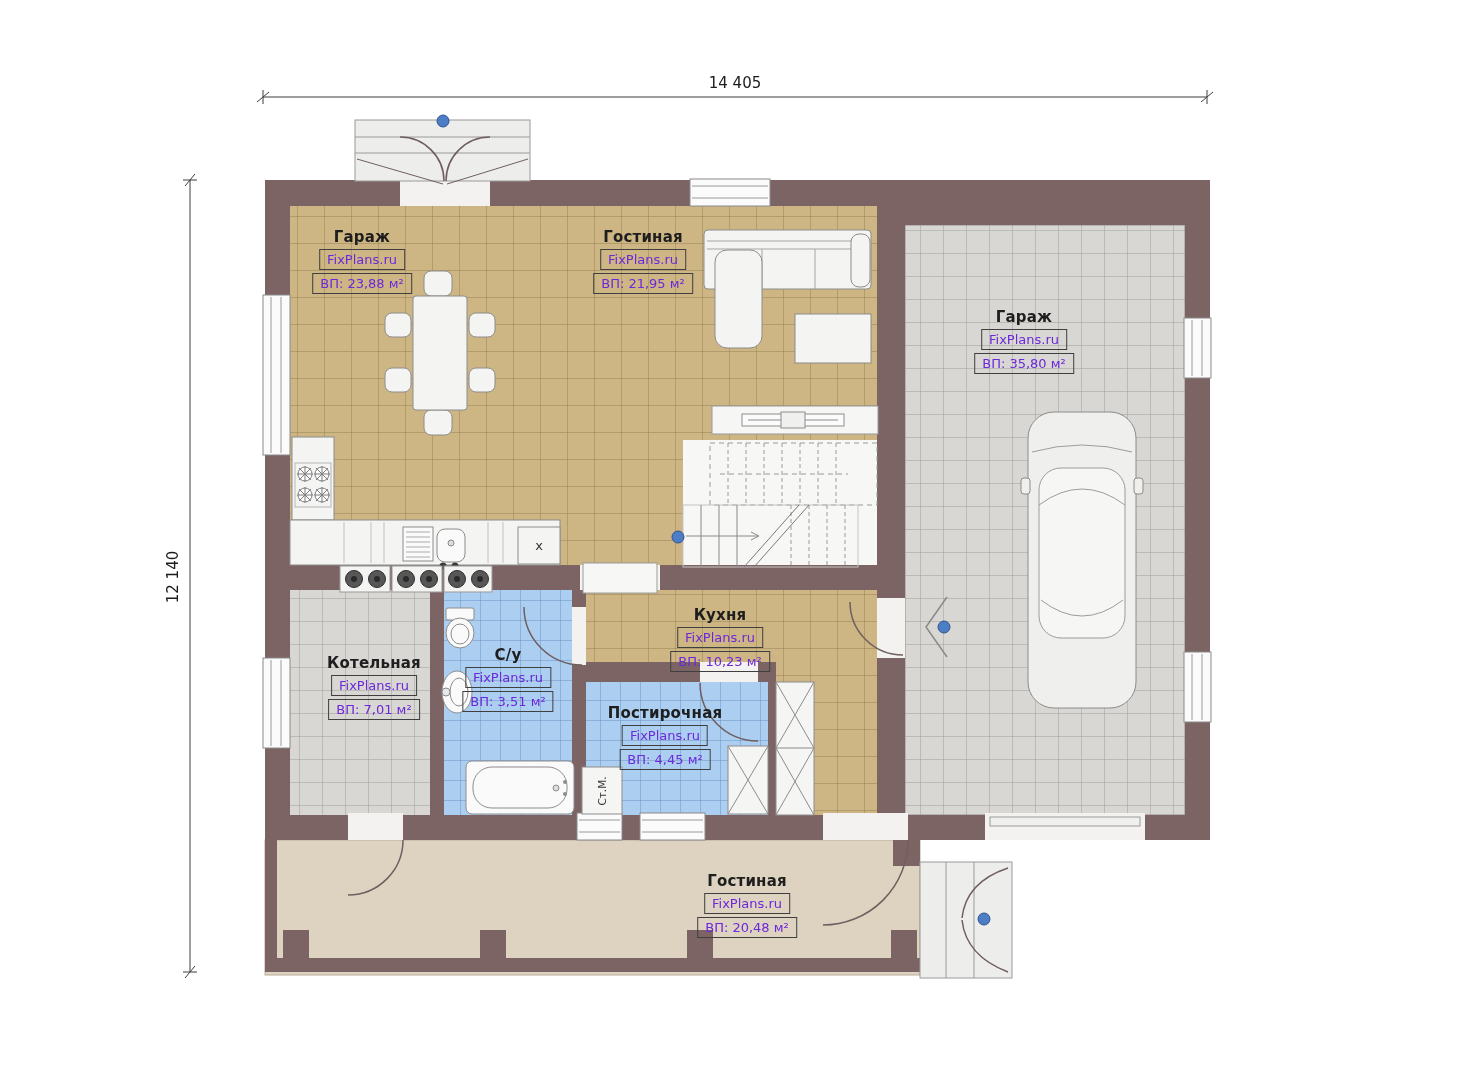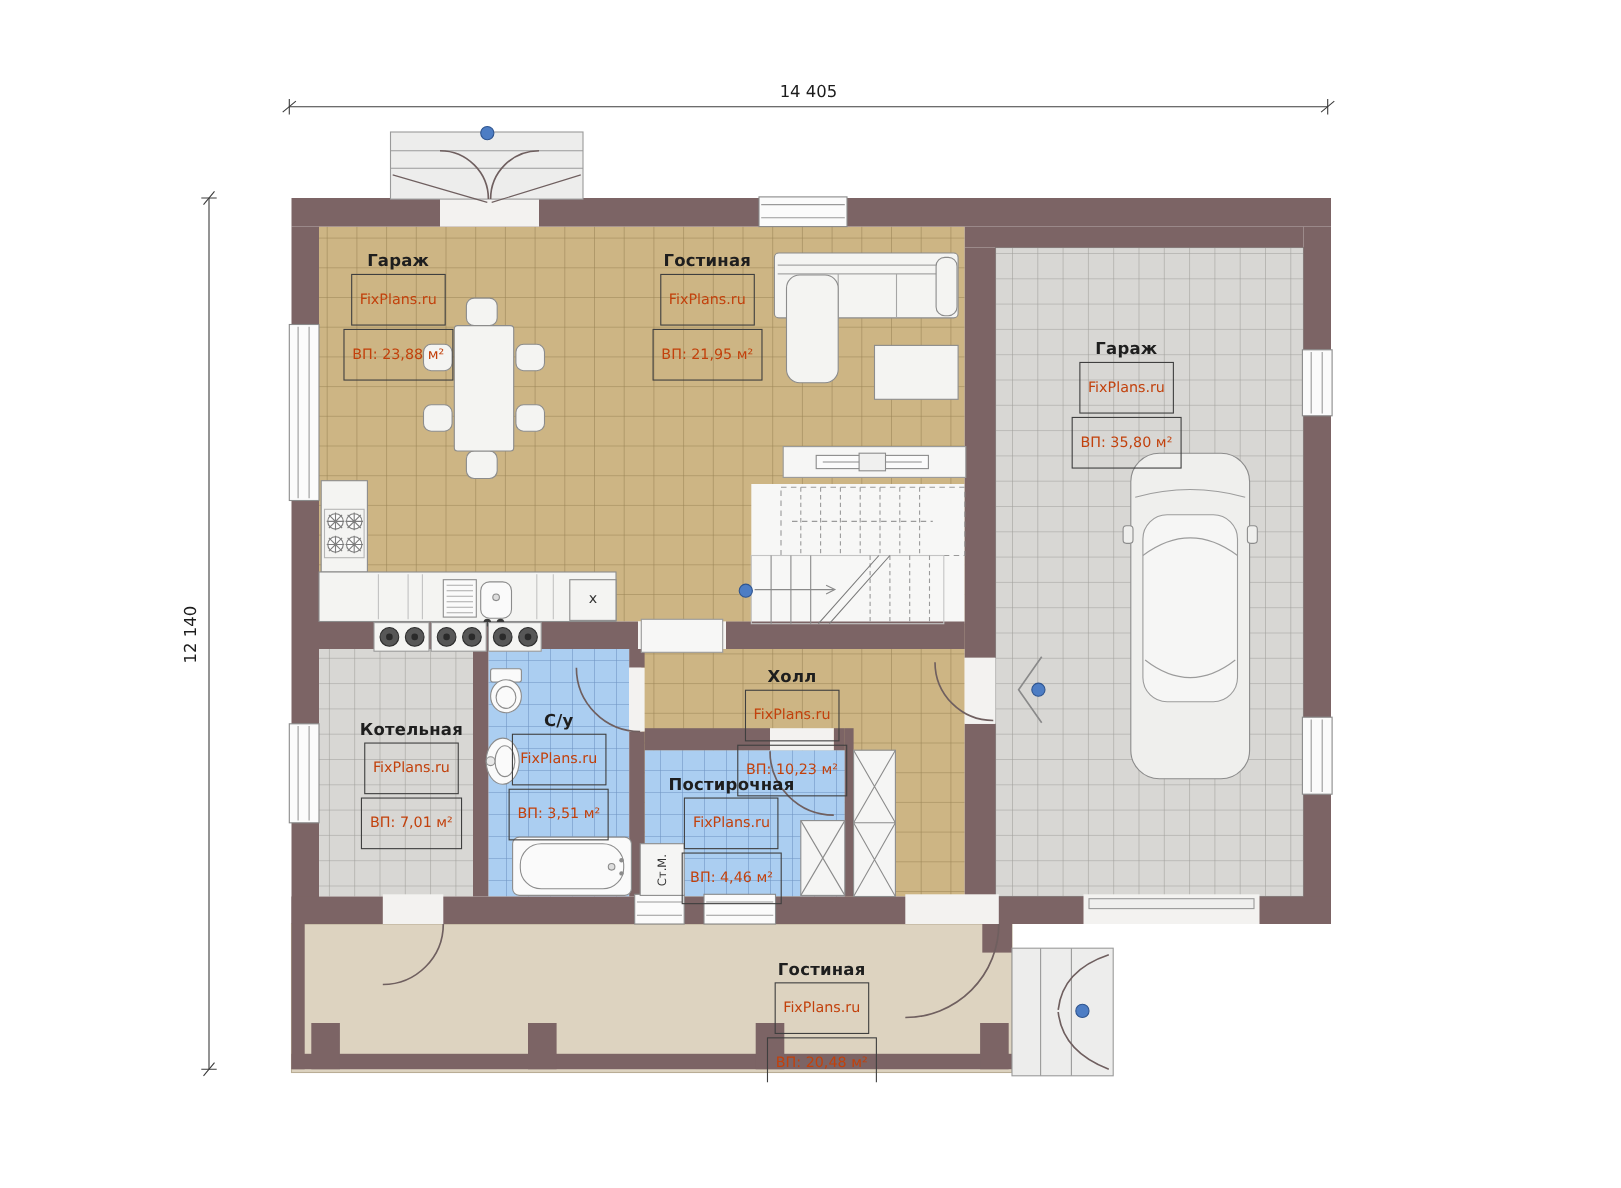--- a/index.html
+++ b/index.html
@@ -10,22 +10,22 @@
   .plan-svg{position:absolute;left:0;top:0;}
   .room-label{
     position:absolute;transform:translateX(-50%);text-align:center;
     color:#1e1e1e;z-index:5;
   }
   .room-label .room-name{
     font-weight:bold;font-size:15px;line-height:18px;white-space:nowrap;letter-spacing:.2px;
   }
   .room-label .room-box{
     display:block;width:max-content;margin:3px auto 0;
-    border:1px solid #3f3f3f;padding:13px 7px;font-size:13px;line-height:19px;
-    white-space:nowrap;background:transparent;color:#c2410c;
+    border:1px solid #3f3f3f;padding:0 7px;font-size:13px;line-height:19px;
+    white-space:nowrap;background:transparent;color:#6d28d9;
   }
   .dim-label{position:absolute;font-size:15px;color:#1c1c1c;white-space:nowrap;z-index:6;}
   .dim-label.horizontal{transform:translateX(-50%);}
   .dim-label.vertical{transform:translate(-50%,-50%) rotate(-90deg);}
   .wm-label{
     position:absolute;left:602px;top:791px;font-size:10.5px;color:#333;
     transform:translate(-50%,-50%) rotate(-90deg);white-space:nowrap;z-index:5;
   }
   .x-label{
     position:absolute;left:539px;top:545px;font-size:13px;color:#333;
@@ -317,25 +317,25 @@
 
   <div class="room-label" style="left:508px;top:646px;">
     <div class="room-name">С/у</div>
     <div class="room-box">FixPlans.ru</div>
     <div class="room-box">ВП: 3,51 м²</div>
   </div>
 
   <div class="room-label" style="left:665px;top:704px;text-align:right;">
     <div class="room-name">Постирочная</div>
     <div class="room-box">FixPlans.ru</div>
-    <div class="room-box">ВП: 4,46 м²</div>
+    <div class="room-box">ВП: 4,45 м²</div>
   </div>
 
   <div class="room-label" style="left:720px;top:606px;">
-    <div class="room-name">Холл</div>
+    <div class="room-name">Кухня</div>
     <div class="room-box">FixPlans.ru</div>
     <div class="room-box">ВП: 10,23 м²</div>
   </div>
 
   <div class="room-label" style="left:747px;top:872px;">
     <div class="room-name">Гостиная</div>
     <div class="room-box">FixPlans.ru</div>
     <div class="room-box">ВП: 20,48 м²</div>
   </div>
 

